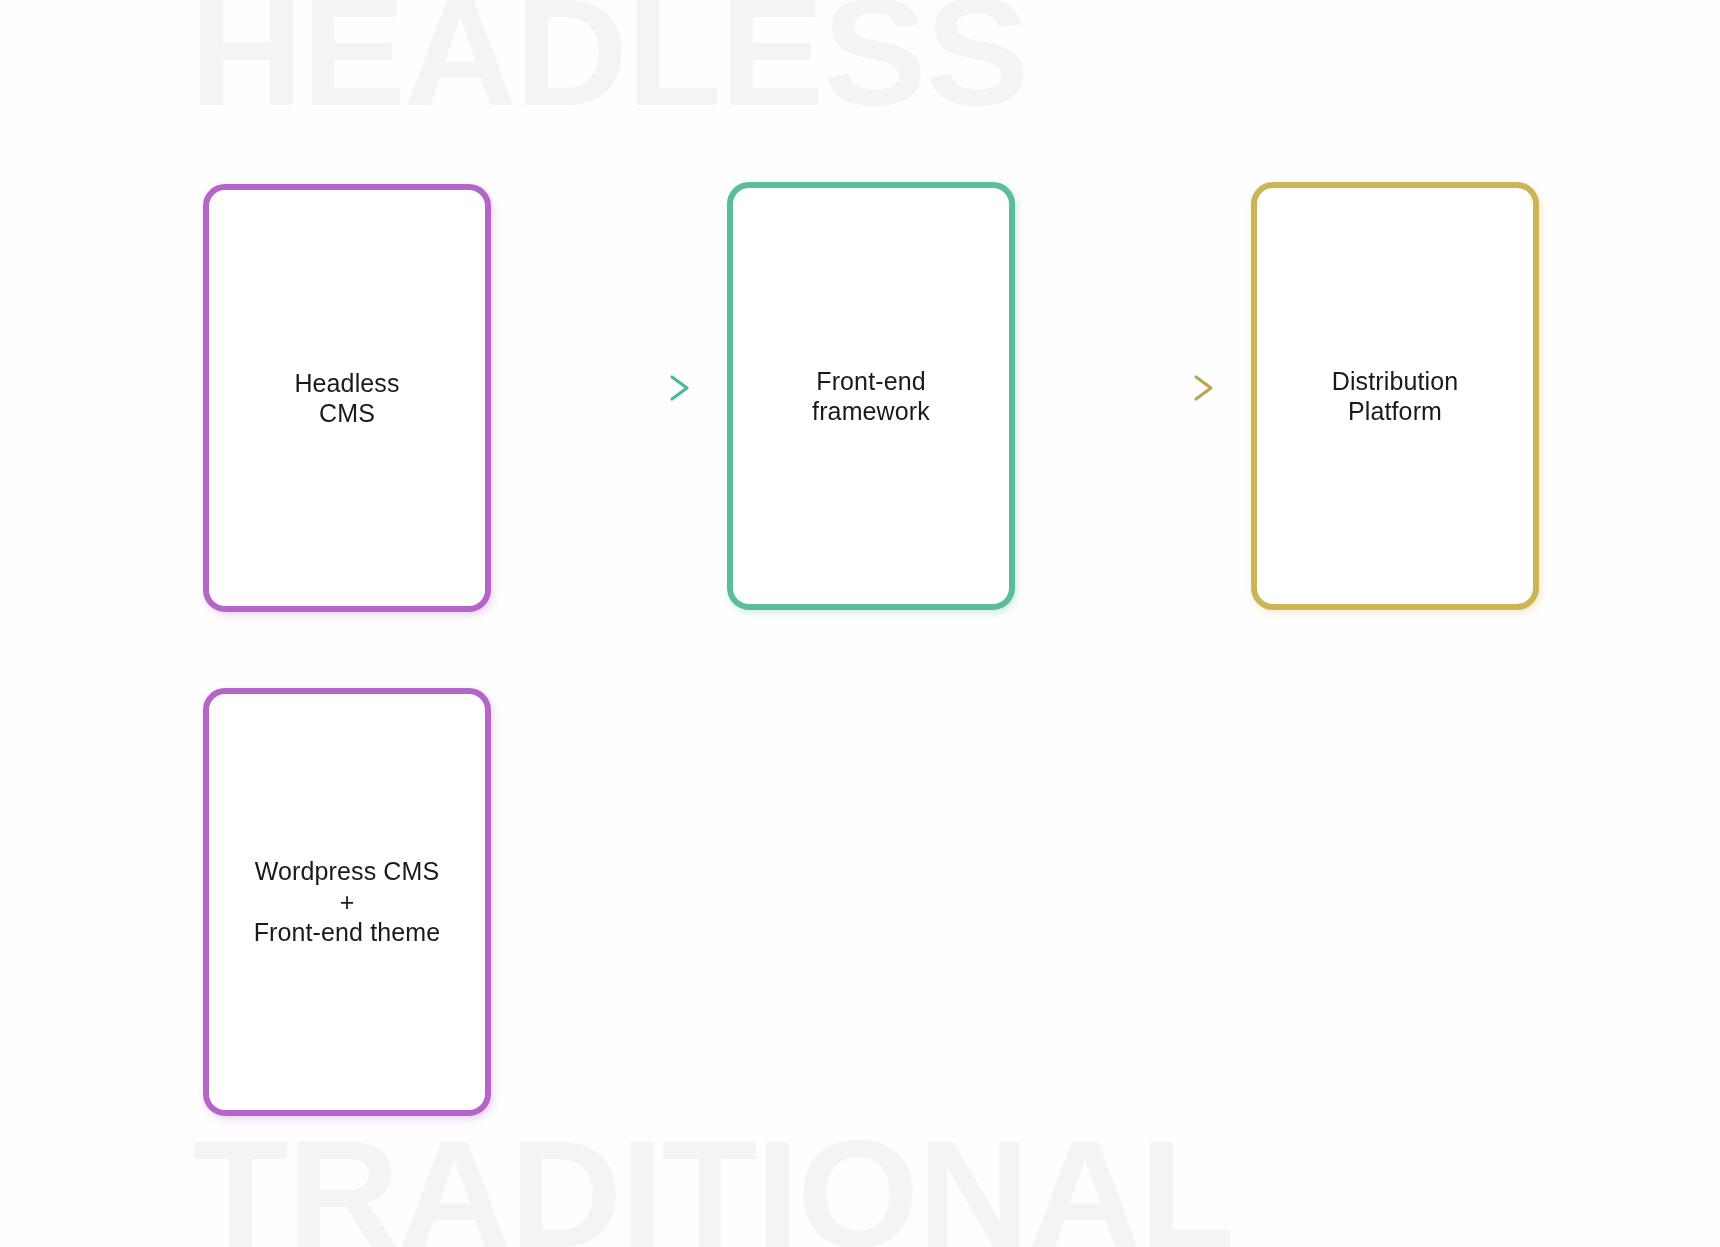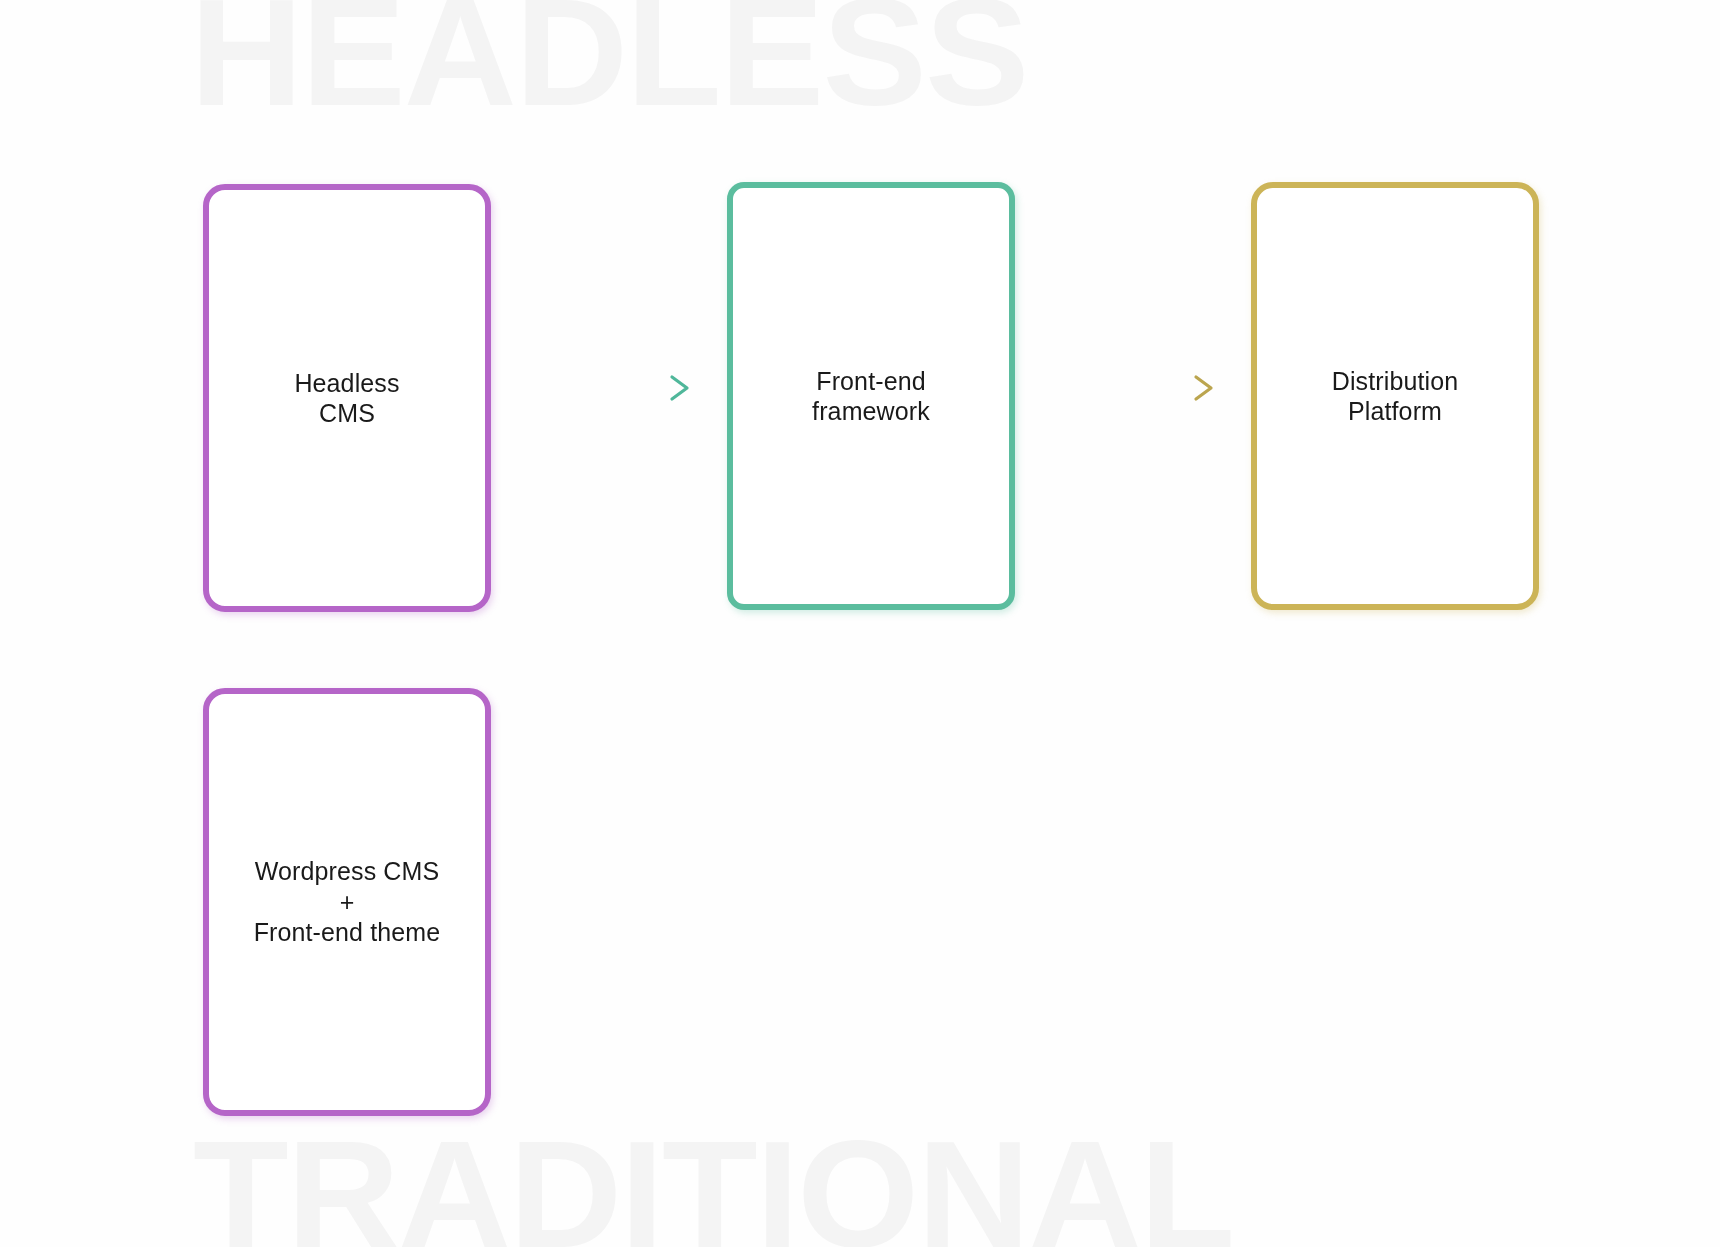--- a/index.html
+++ b/index.html
@@ -79,21 +79,20 @@
     border-color: #b565c8;
     box-shadow: 2px 3px 7px rgba(181, 101, 200, 0.28);
   }
   #card-frontend-framework {
     left: 727px;
     top: 182px;
     width: 288px;
     height: 428px;
     border-color: #5bbd9e;
     box-shadow: 2px 3px 7px rgba(91, 189, 158, 0.28);
-    border-radius: 17px;
   }
   #card-distribution-platform {
     left: 1251px;
     top: 182px;
     width: 288px;
     height: 428px;
     border-color: #ccb457;
     box-shadow: 2px 3px 7px rgba(204, 180, 87, 0.28);
   }
   #card-wordpress-cms {

